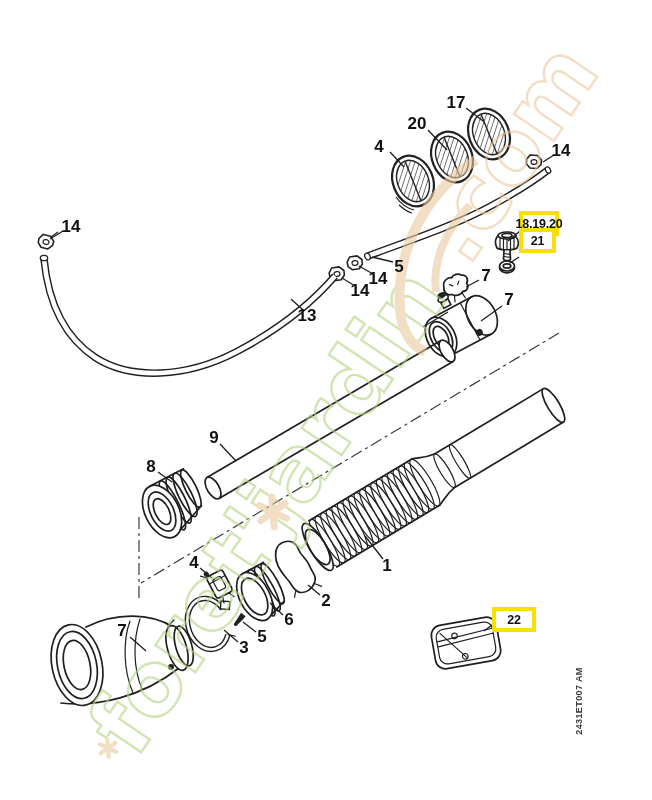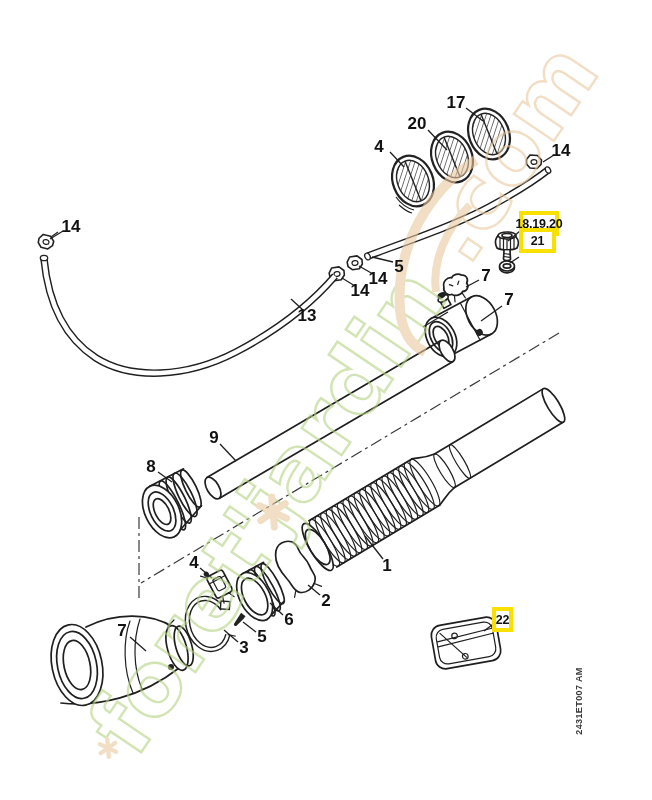--- a/index.html
+++ b/index.html
@@ -304,16 +304,16 @@
   <div class="plabel" style="left:387px;top:566px">1</div>
   <div class="plabel" style="left:326px;top:601px">2</div>
   <div class="plabel" style="left:289px;top:620px">6</div>
   <div class="plabel" style="left:262px;top:637px">5</div>
   <div class="plabel" style="left:244px;top:648px">3</div>
   <div class="plabel" style="left:194px;top:563px">4</div>
   <div class="plabel" style="left:122px;top:631px">7</div>
 
   <div class="hl" style="left:519px;top:211px;width:40px;height:25px">18,19,20</div>
   <div class="hl" style="left:519px;top:228px;width:37px;height:25px">21</div>
-  <div class="hl" style="left:492px;top:607px;width:21px;height:25px">22</div>
+  <div class="hl" style="left:492px;top:607px;width:44px;height:25px">22</div>
 
   <div class="vcode" style="left:579px;top:701px">2431ET007 AM</div>
 </div>
 
 </body></html>

